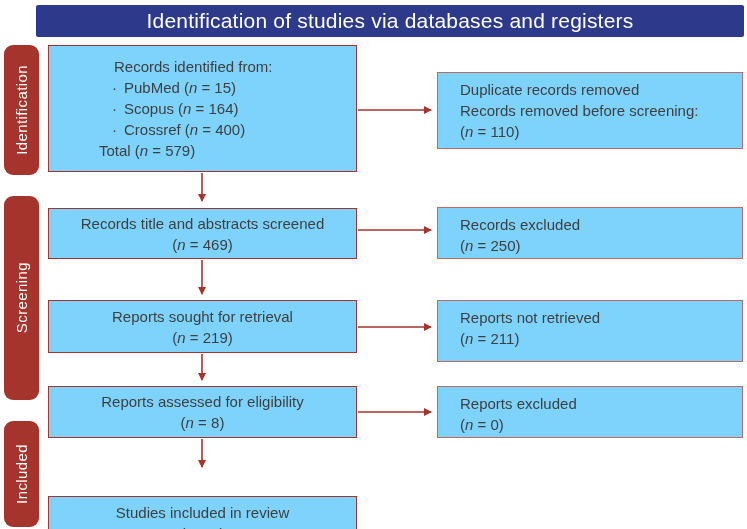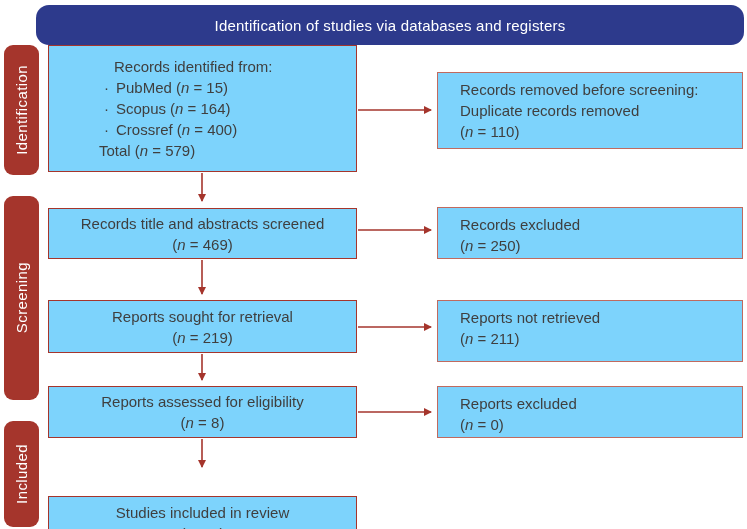--- a/index.html
+++ b/index.html
@@ -1,24 +1,24 @@
 <!DOCTYPE html>
 <html><head>
 <meta charset="utf-8">
 <style>
   html,body{margin:0;padding:0;background:#fff;}
   .canvas{
     position:relative;width:747px;height:529px;background:#ffffff;overflow:hidden;
     font-family:"Liberation Sans","DejaVu Sans",sans-serif;color:#3f3f3f;
   }
   .header{
-    position:absolute;left:36px;top:5px;width:708px;height:40px;
-    background:#2d3a8c;border-radius:13px;color:#ffffff;
+    position:absolute;left:36px;top:5px;width:708px;height:32px;
+    background:#2d3a8c;border-radius:2px;color:#ffffff;
     display:flex;align-items:center;justify-content:center;
-    font-size:15px;letter-spacing:.2px;
+    font-size:21px;letter-spacing:.2px;
   }
   .stage{
     position:absolute;left:4px;width:35px;background:#a5352c;border-radius:9px;
     color:#ffffff;display:flex;align-items:center;justify-content:center;
   }
   .stage span{
     writing-mode:vertical-rl;transform:rotate(180deg);
     font-size:15px;letter-spacing:.4px;white-space:nowrap;
   }
   .stage-identification{top:45px;height:130px;}
@@ -28,21 +28,21 @@
     position:absolute;background:#7dd3fc;border:1.6px solid #a5352c;
     box-sizing:border-box;font-size:15px;line-height:21px;
   }
   .box.rightcol{border-color:#c06a5f;}
   .leftcol{left:48px;width:309px;}
   .rightcol{left:437px;width:306px;}
   .centered{display:flex;flex-direction:column;align-items:center;justify-content:center;text-align:center;}
   .padded{padding:10px 10px 10px 50px;}
   .rpad{padding:6px 10px 6px 22px;}
   .indent{margin-left:15px;}
-  .src{margin-left:5px;}
+  .src{margin-left:13px;}
   .bullet{margin-right:7px;}
   .gap{margin-left:4px;}
   .n-it{font-style:italic;}
   .eq{white-space:pre;}
   svg.arrows{position:absolute;left:0;top:0;pointer-events:none;}
 </style>
 </head>
 <body>
 
 <div class="canvas">
@@ -63,22 +63,22 @@
 
   <div class="box leftcol padded" style="top:45px;height:127px;">
     <div class="indent"><span>Records identified from:</span></div>
     <div class="src"><span class="bullet">·</span><span>PubMed</span><span class="gap">(</span><span class="n-it">n</span><span class="eq"> = </span><span>15</span><span>)</span></div>
     <div class="src"><span class="bullet">·</span><span>Scopus</span><span class="gap">(</span><span class="n-it">n</span><span class="eq"> = </span><span>164</span><span>)</span></div>
     <div class="src"><span class="bullet">·</span><span>Crossref</span><span class="gap">(</span><span class="n-it">n</span><span class="eq"> = </span><span>400</span><span>)</span></div>
     <div><span>Total</span><span class="gap">(</span><span class="n-it">n</span><span class="eq"> = </span><span>579</span><span>)</span></div>
   </div>
 
   <div class="box rightcol rpad" style="top:72px;height:77px;">
+    <div><span>Duplicate records removed</span></div>
     <div><span>Records removed before screening:</span></div>
-    <div><span>Duplicate records removed</span></div>
     <div><span>(</span><span class="n-it">n</span><span class="eq"> = </span><span>110</span><span>)</span></div>
   </div>
 
   <div class="box leftcol centered" style="top:208px;height:51px;">
     <div><span>Records title and abstracts screened</span></div>
     <div><span>(</span><span class="n-it">n</span><span class="eq"> = </span><span>469</span><span>)</span></div>
   </div>
 
   <div class="box rightcol rpad" style="top:207px;height:52px;">
     <div><span>Records excluded</span></div>

